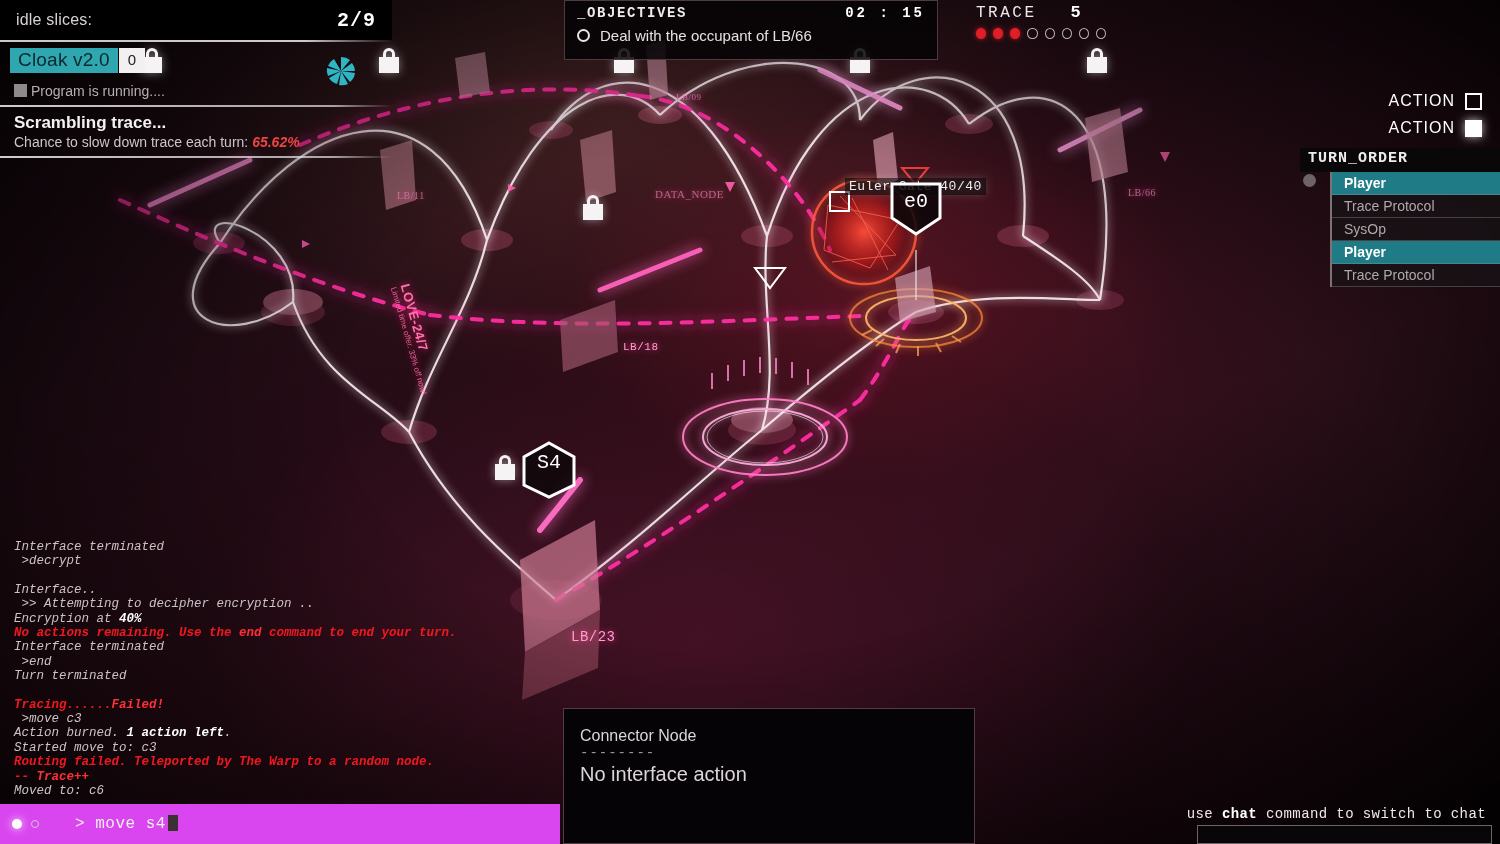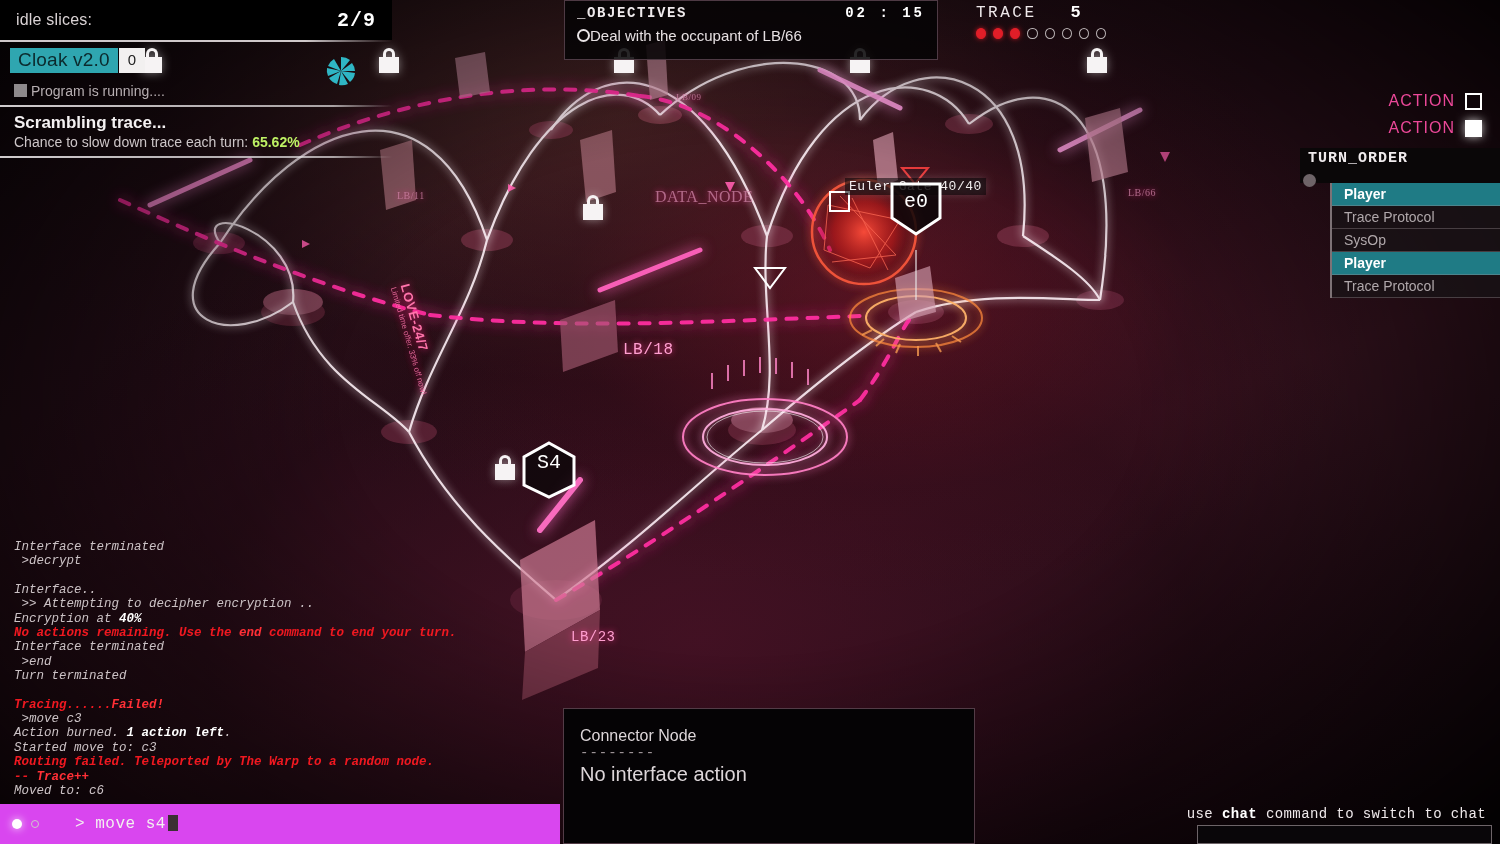--- a/index.html
+++ b/index.html
@@ -46,58 +46,58 @@
   }
   .chip-num {
     background: #f2f0f0; color: #1c1c1c; font-size: 15px; padding: 4px 9px 5px 9px;
     line-height: 1; margin-left: 1px; align-self: stretch; display: flex; align-items: center;
   }
   .prog-status { display: flex; align-items: center; gap: 4px; padding: 8px 10px 6px 14px; }
   .sq { width: 13px; height: 13px; background: #8e8a8c; }
   .prog-status-text { color: #b6aeb1; font-size: 14px; }
   .scr-title { color: #f4f1f2; font-size: 17px; font-weight: 700; padding: 6px 10px 1px 14px; }
   .scr-sub { color: #cdc6c8; font-size: 14px; padding: 0 10px 6px 14px; }
-  .scr-sub b { color: #bef264; font-weight: 700; }
+  .scr-sub b { color: #ef4444; font-weight: 700; font-style: italic; }
 
   
   .objectives {
     position: absolute; left: 564px; top: 0; width: 374px; height: 60px;
     background: rgba(5,3,5,0.86); border: 1px solid #4e3a44;
     padding: 4px 12px 0 12px;
   }
   .obj-head { display: flex; justify-content: space-between; align-items: baseline; }
   .obj-title { color: #efeaec; font-size: 14px; font-weight: 700; letter-spacing: 1.6px;
     font-family: "Liberation Mono", monospace; }
   .obj-timer { color: #fff; font-size: 14px; font-weight: 700; letter-spacing: 3px;
     font-family: "Liberation Mono", monospace; }
-  .obj-item { display: flex; align-items: center; margin-top: 6px; }
+  .obj-item { display: flex; align-items: center; gap: 10px; margin-top: 6px; }
   .obj-circle { width: 13px; height: 13px; border: 2px solid #e9e4e6; border-radius: 50%; }
   .obj-text { color: #e6e0e2; font-size: 15px; }
 
   
   .trace { position: absolute; left: 976px; top: 3px; width: 130px; }
   .trace-head { display: flex; align-items: baseline; gap: 34px; }
   .trace-label { color: #efe9eb; font-size: 16px; letter-spacing: 2.5px;
     font-family: "Liberation Mono", monospace; }
   .trace-val { color: #fff; font-size: 17px; font-weight: 700; font-family: "Liberation Mono", monospace; }
   .trace-pips { display: flex; gap: 7px; margin-top: 6px; }
   .pip { width: 11px; height: 11px; border-radius: 50%; border: 1px solid #b9b2b4; }
   .pip.on { background: #e01e28; border-color: #e01e28; box-shadow: 0 0 5px rgba(224,30,40,.8); }
 
   
   .actions { position: absolute; right: 18px; top: 92px; width: 120px; }
   .action-row { display: flex; align-items: center; justify-content: flex-end; gap: 10px; margin-bottom: 9px; }
-  .action-label { color: #ec4899; font-size: 16px; letter-spacing: 1px; }
+  .action-label { color: #ffffff; font-size: 16px; letter-spacing: 1px; }
   .cbox { width: 17px; height: 17px; border: 2px solid #fff; }
   .cbox.filled { background: #fff; box-shadow: 0 0 10px rgba(255,255,255,.75); }
 
   .turn-order { position: absolute; left: 1300px; top: 148px; width: 200px; }
   .to-title {
     background: #0a0708; color: #f0ebed; font-size: 15px; font-weight: 700;
-    letter-spacing: 1px; padding: 2px 0 16px 8px; font-family: "Liberation Mono", monospace;
+    letter-spacing: 1px; padding: 2px 0 5px 8px; font-family: "Liberation Mono", monospace;
   }
   .to-list { margin-left: 30px; border-left: 2px solid #7d7276; }
   .to-item {
     height: 23px; display: flex; align-items: center; padding-left: 12px;
     font-size: 14px; border-bottom: 1px solid rgba(160,150,155,.35);
     background: rgba(24,20,22,.72); color: #b0a8ab;
   }
   .to-item.active { background: #1f7b85; color: #fff; font-weight: 700; }
   .to-dot {
     position: absolute; left: 3px; top: 26px; width: 13px; height: 13px;
@@ -154,21 +154,21 @@
     position: absolute; left: 4px; top: 0; width: 12px; height: 11px;
     border: 3px solid #f6f3f4; border-bottom: none; border-radius: 7px 7px 0 0;
   }
   .lock .body { position: absolute; left: 0; top: 9px; width: 20px; height: 16px; background: #f6f3f4; }
   .lock { filter: drop-shadow(0 0 5px rgba(255,255,255,.45)); }
 
   .pie-icon { position: absolute; left: 326px; top: 56px; width: 30px; height: 30px; }
 
   .node-tag {
     position: absolute; font-family: "Liberation Mono", monospace;
-    color: #ff9fd0; font-size: 16px; letter-spacing: .5px;
+    color: #ff9fd0; font-size: 11px; letter-spacing: .5px;
     text-shadow: 0 0 6px rgba(255,60,150,.9);
   }
   .node-tag.dim { color: #cf7fa4; opacity: .8; font-family: Liberation Serif, serif; }
 
   .gate-label {
     position: absolute; left: 845px; top: 178px; color: #f2edee; font-size: 13px;
     font-family: "Liberation Mono", monospace; letter-spacing: .5px;
     background: rgba(6,3,5,.55); padding: 1px 4px;
     text-shadow: 0 0 6px rgba(0,0,0,.9);
   }

